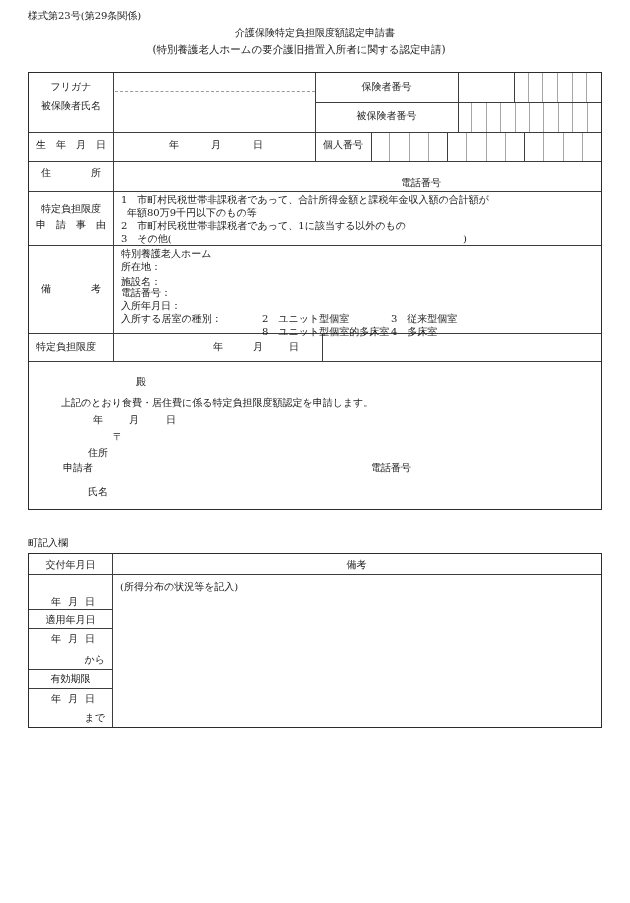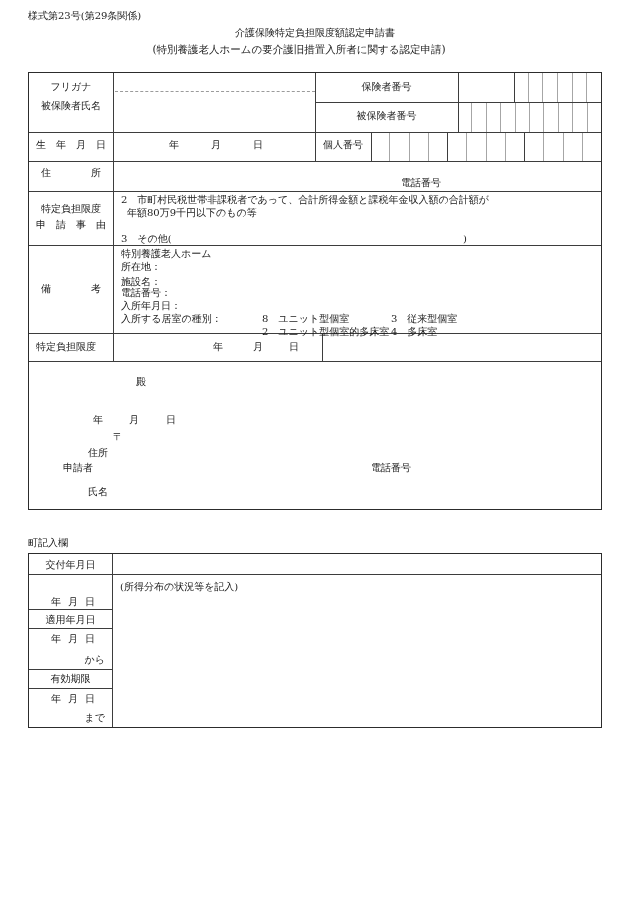--- a/index.html
+++ b/index.html
@@ -90,43 +90,45 @@
     <div class="t" style="left:140px;top:66px">年</div>
     <div class="t" style="left:182px;top:66px">月</div>
     <div class="t" style="left:224px;top:66px">日</div>
     <div class="t tc" style="left:286px;top:66px;width:56px">個人番号</div>
 
     <div class="t tc" style="left:0;top:94px;width:84px">住　　　　所</div>
     <div class="t" style="left:372px;top:104px">電話番号</div>
 
     <div class="t tc" style="left:0;top:130px;width:84px">特定負担限度</div>
     <div class="t tc" style="left:0;top:146px;width:84px">申　請　事　由</div>
-    <div class="t" style="left:92px;top:121px">2　市町村民税世帯非課税者であって、合計所得金額と課税年金収入額の合計額が</div>
+    <div class="t" style="left:92px;top:121px">1　市町村民税世帯非課税者であって、合計所得金額と課税年金収入額の合計額が</div>
     <div class="t" style="left:98px;top:134px">年額80万9千円以下のもの等</div>
+    <div class="t" style="left:92px;top:147px">2　市町村民税世帯非課税者であって、1に該当する以外のもの</div>
     <div class="t" style="left:92px;top:160px">3　その他(</div>
     <div class="t" style="left:434px;top:160px">)</div>
 
     <div class="t tc" style="left:0;top:210px;width:84px">備　　　　考</div>
     <div class="t" style="left:92px;top:175px">特別養護老人ホーム</div>
     <div class="t" style="left:92px;top:188px">所在地：</div>
     <div class="t" style="left:92px;top:203px">施設名：</div>
     <div class="t" style="left:92px;top:214px">電話番号：</div>
     <div class="t" style="left:92px;top:227px">入所年月日：</div>
     <div class="t" style="left:92px;top:240px">入所する居室の種別：</div>
-    <div class="t" style="left:233px;top:240px">8　ユニット型個室</div>
+    <div class="t" style="left:233px;top:240px">2　ユニット型個室</div>
     <div class="t" style="left:362px;top:240px">3　従来型個室</div>
-    <div class="t" style="left:233px;top:253px">2　ユニット型個室的多床室</div>
+    <div class="t" style="left:233px;top:253px">8　ユニット型個室的多床室</div>
     <div class="t" style="left:362px;top:253px">4　多床室</div>
 
     <div class="t" style="left:7px;top:268px">特定負担限度</div>
     <div class="t" style="left:184px;top:268px">年</div>
     <div class="t" style="left:224px;top:268px">月</div>
     <div class="t" style="left:260px;top:268px">日</div>
 
     <div class="t" style="left:107px;top:303px">殿</div>
+    <div class="t" style="left:32px;top:324px">上記のとおり食費・居住費に係る特定負担限度額認定を申請します。</div>
     <div class="t" style="left:64px;top:341px">年</div>
     <div class="t" style="left:100px;top:341px">月</div>
     <div class="t" style="left:137px;top:341px">日</div>
     <div class="t" style="left:84px;top:358px">〒</div>
     <div class="t" style="left:59px;top:374px">住所</div>
     <div class="t" style="left:34px;top:389px">申請者</div>
     <div class="t" style="left:342px;top:389px">電話番号</div>
     <div class="t" style="left:59px;top:413px">氏名</div>
   </div>
 
@@ -134,20 +136,21 @@
 
   <div class="tbl" style="left:28px;top:553px;width:572px;height:173px">
     <div class="vl" style="left:83px;top:0;height:173px"></div>
     <div class="hl" style="left:0;top:20px;width:572px"></div>
     <div class="hl" style="left:0;top:55px;width:83px"></div>
     <div class="hl" style="left:0;top:74px;width:83px"></div>
     <div class="hl" style="left:0;top:115px;width:83px"></div>
     <div class="hl" style="left:0;top:134px;width:83px"></div>
 
     <div class="t tc" style="left:0;top:5px;width:83px">交付年月日</div>
+    <div class="t tc" style="left:83px;top:5px;width:489px">備考</div>
     <div class="t" style="left:91px;top:27px">(所得分布の状況等を記入)</div>
 
     <div class="t" style="left:22px;top:42px">年</div>
     <div class="t" style="left:39px;top:42px">月</div>
     <div class="t" style="left:56px;top:42px">日</div>
 
     <div class="t tc" style="left:0;top:60px;width:83px">適用年月日</div>
 
     <div class="t" style="left:22px;top:79px">年</div>
     <div class="t" style="left:39px;top:79px">月</div>

